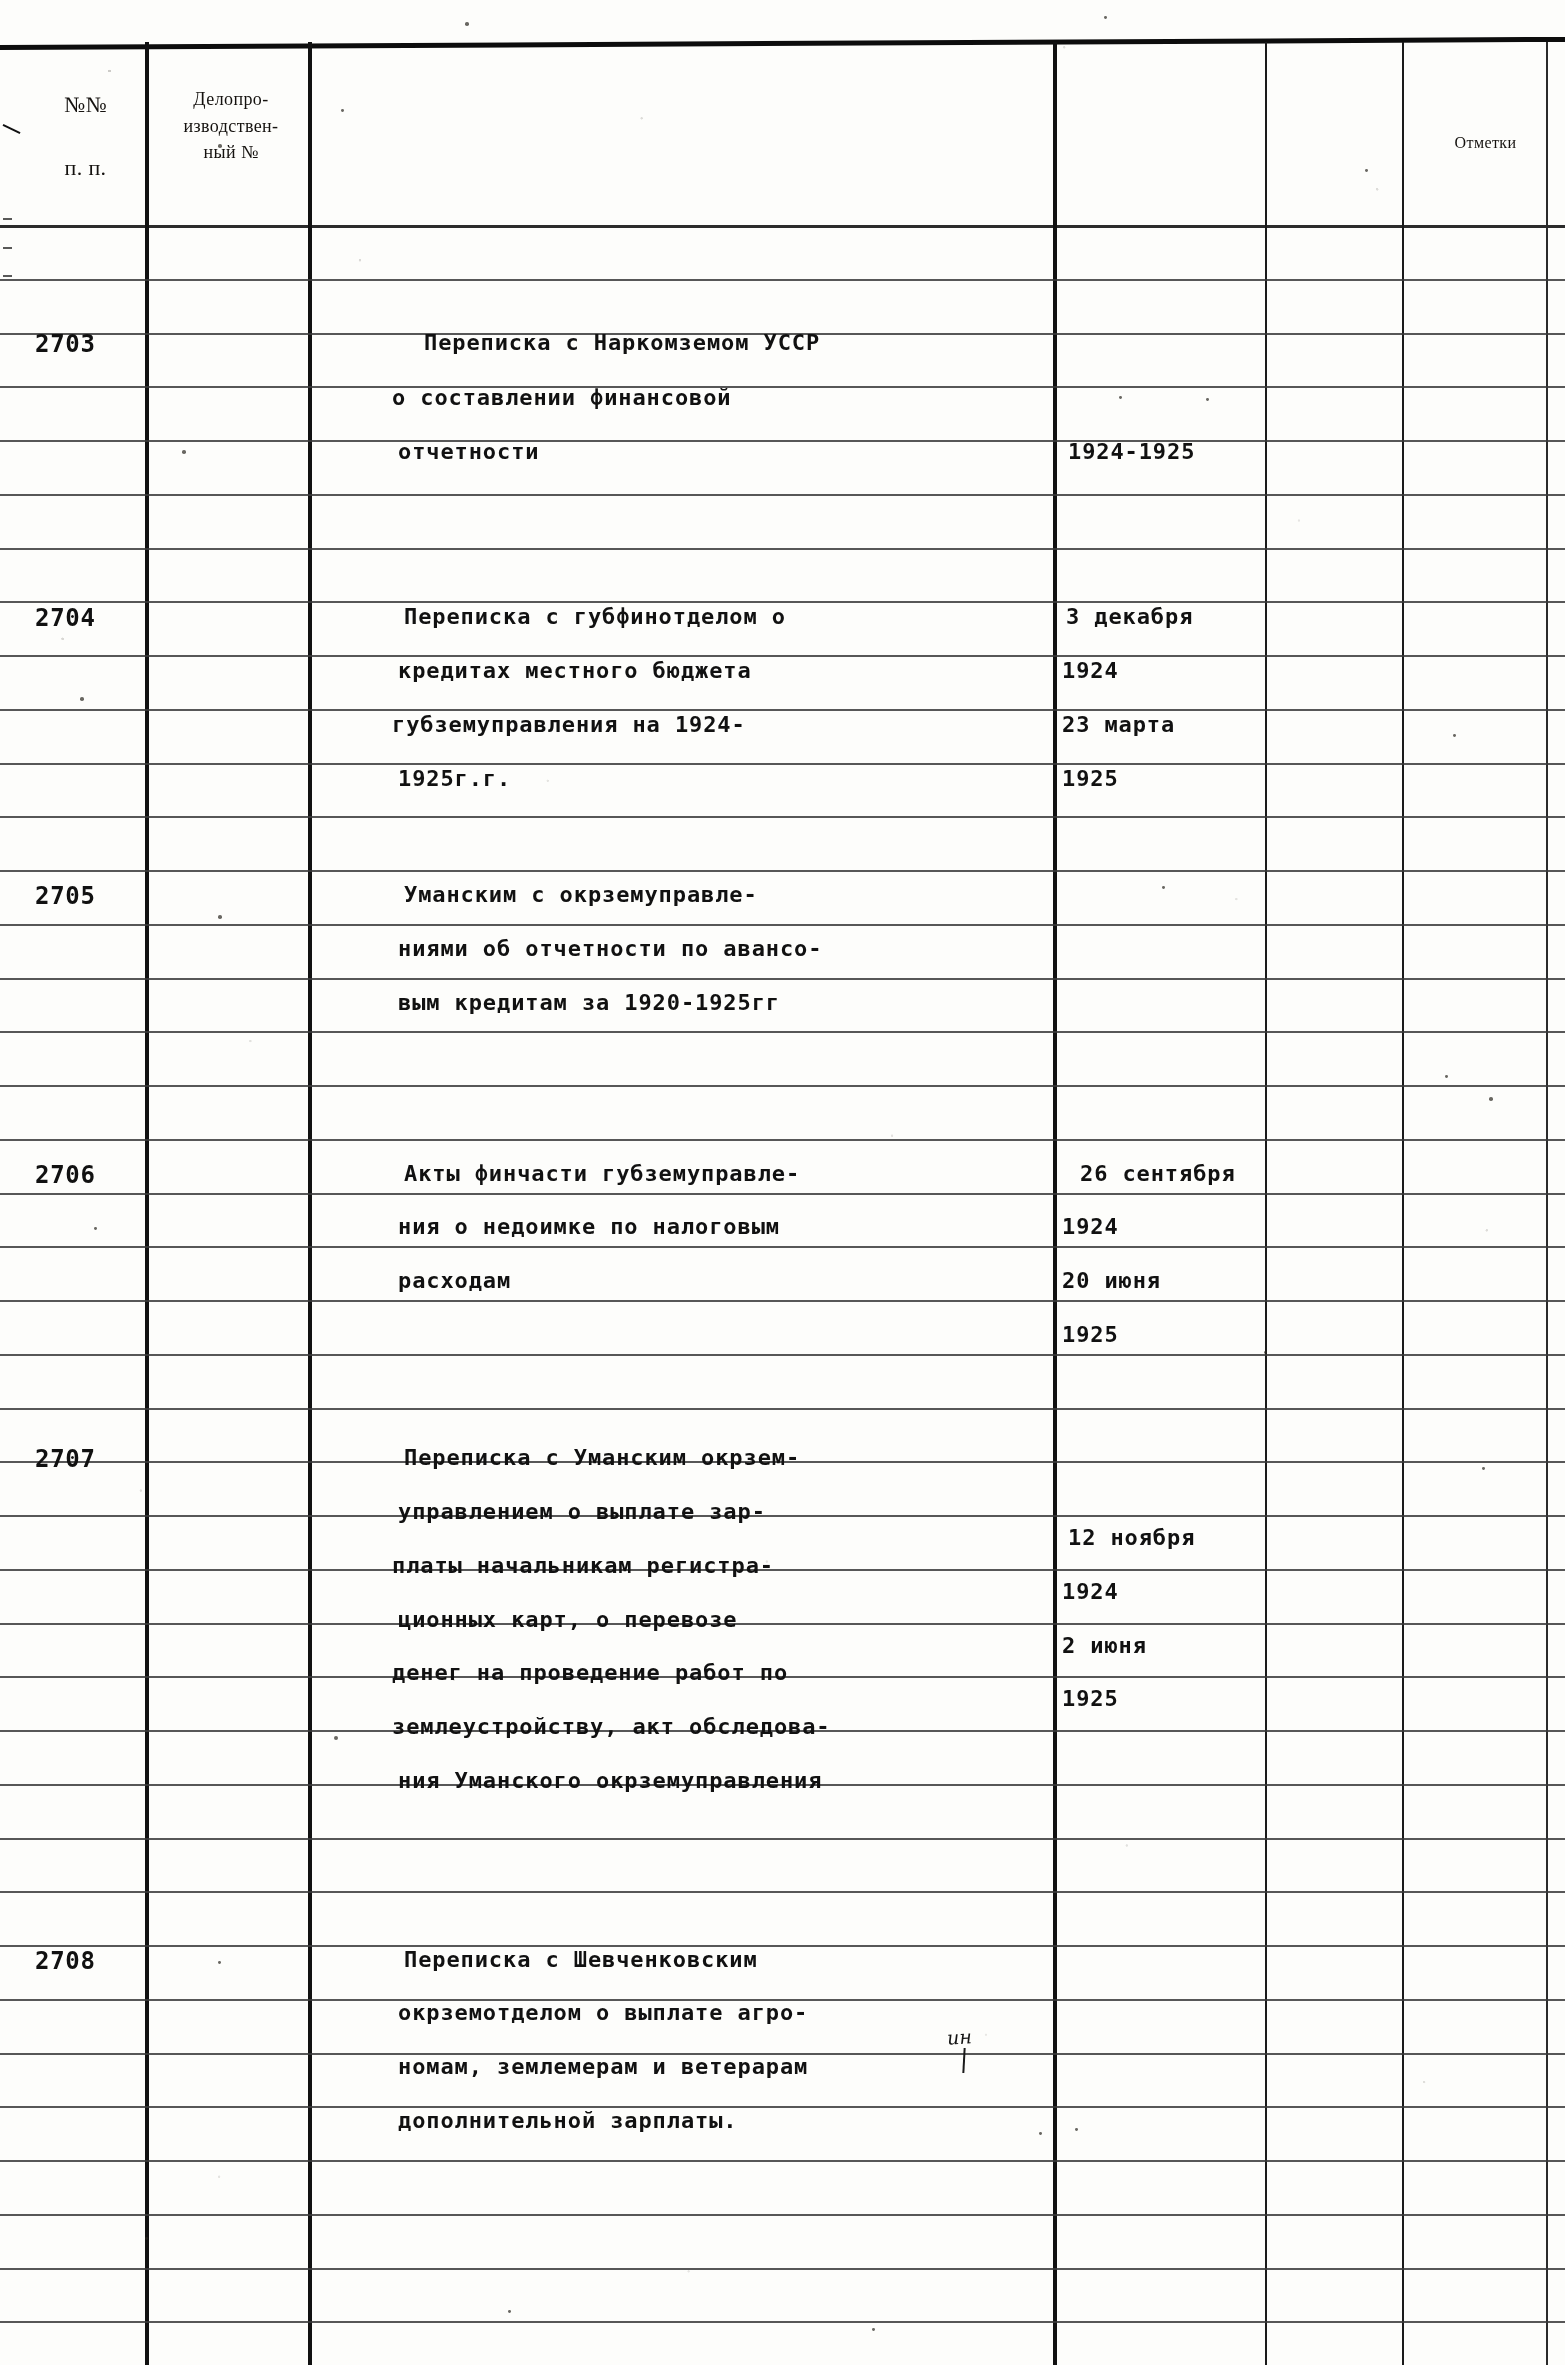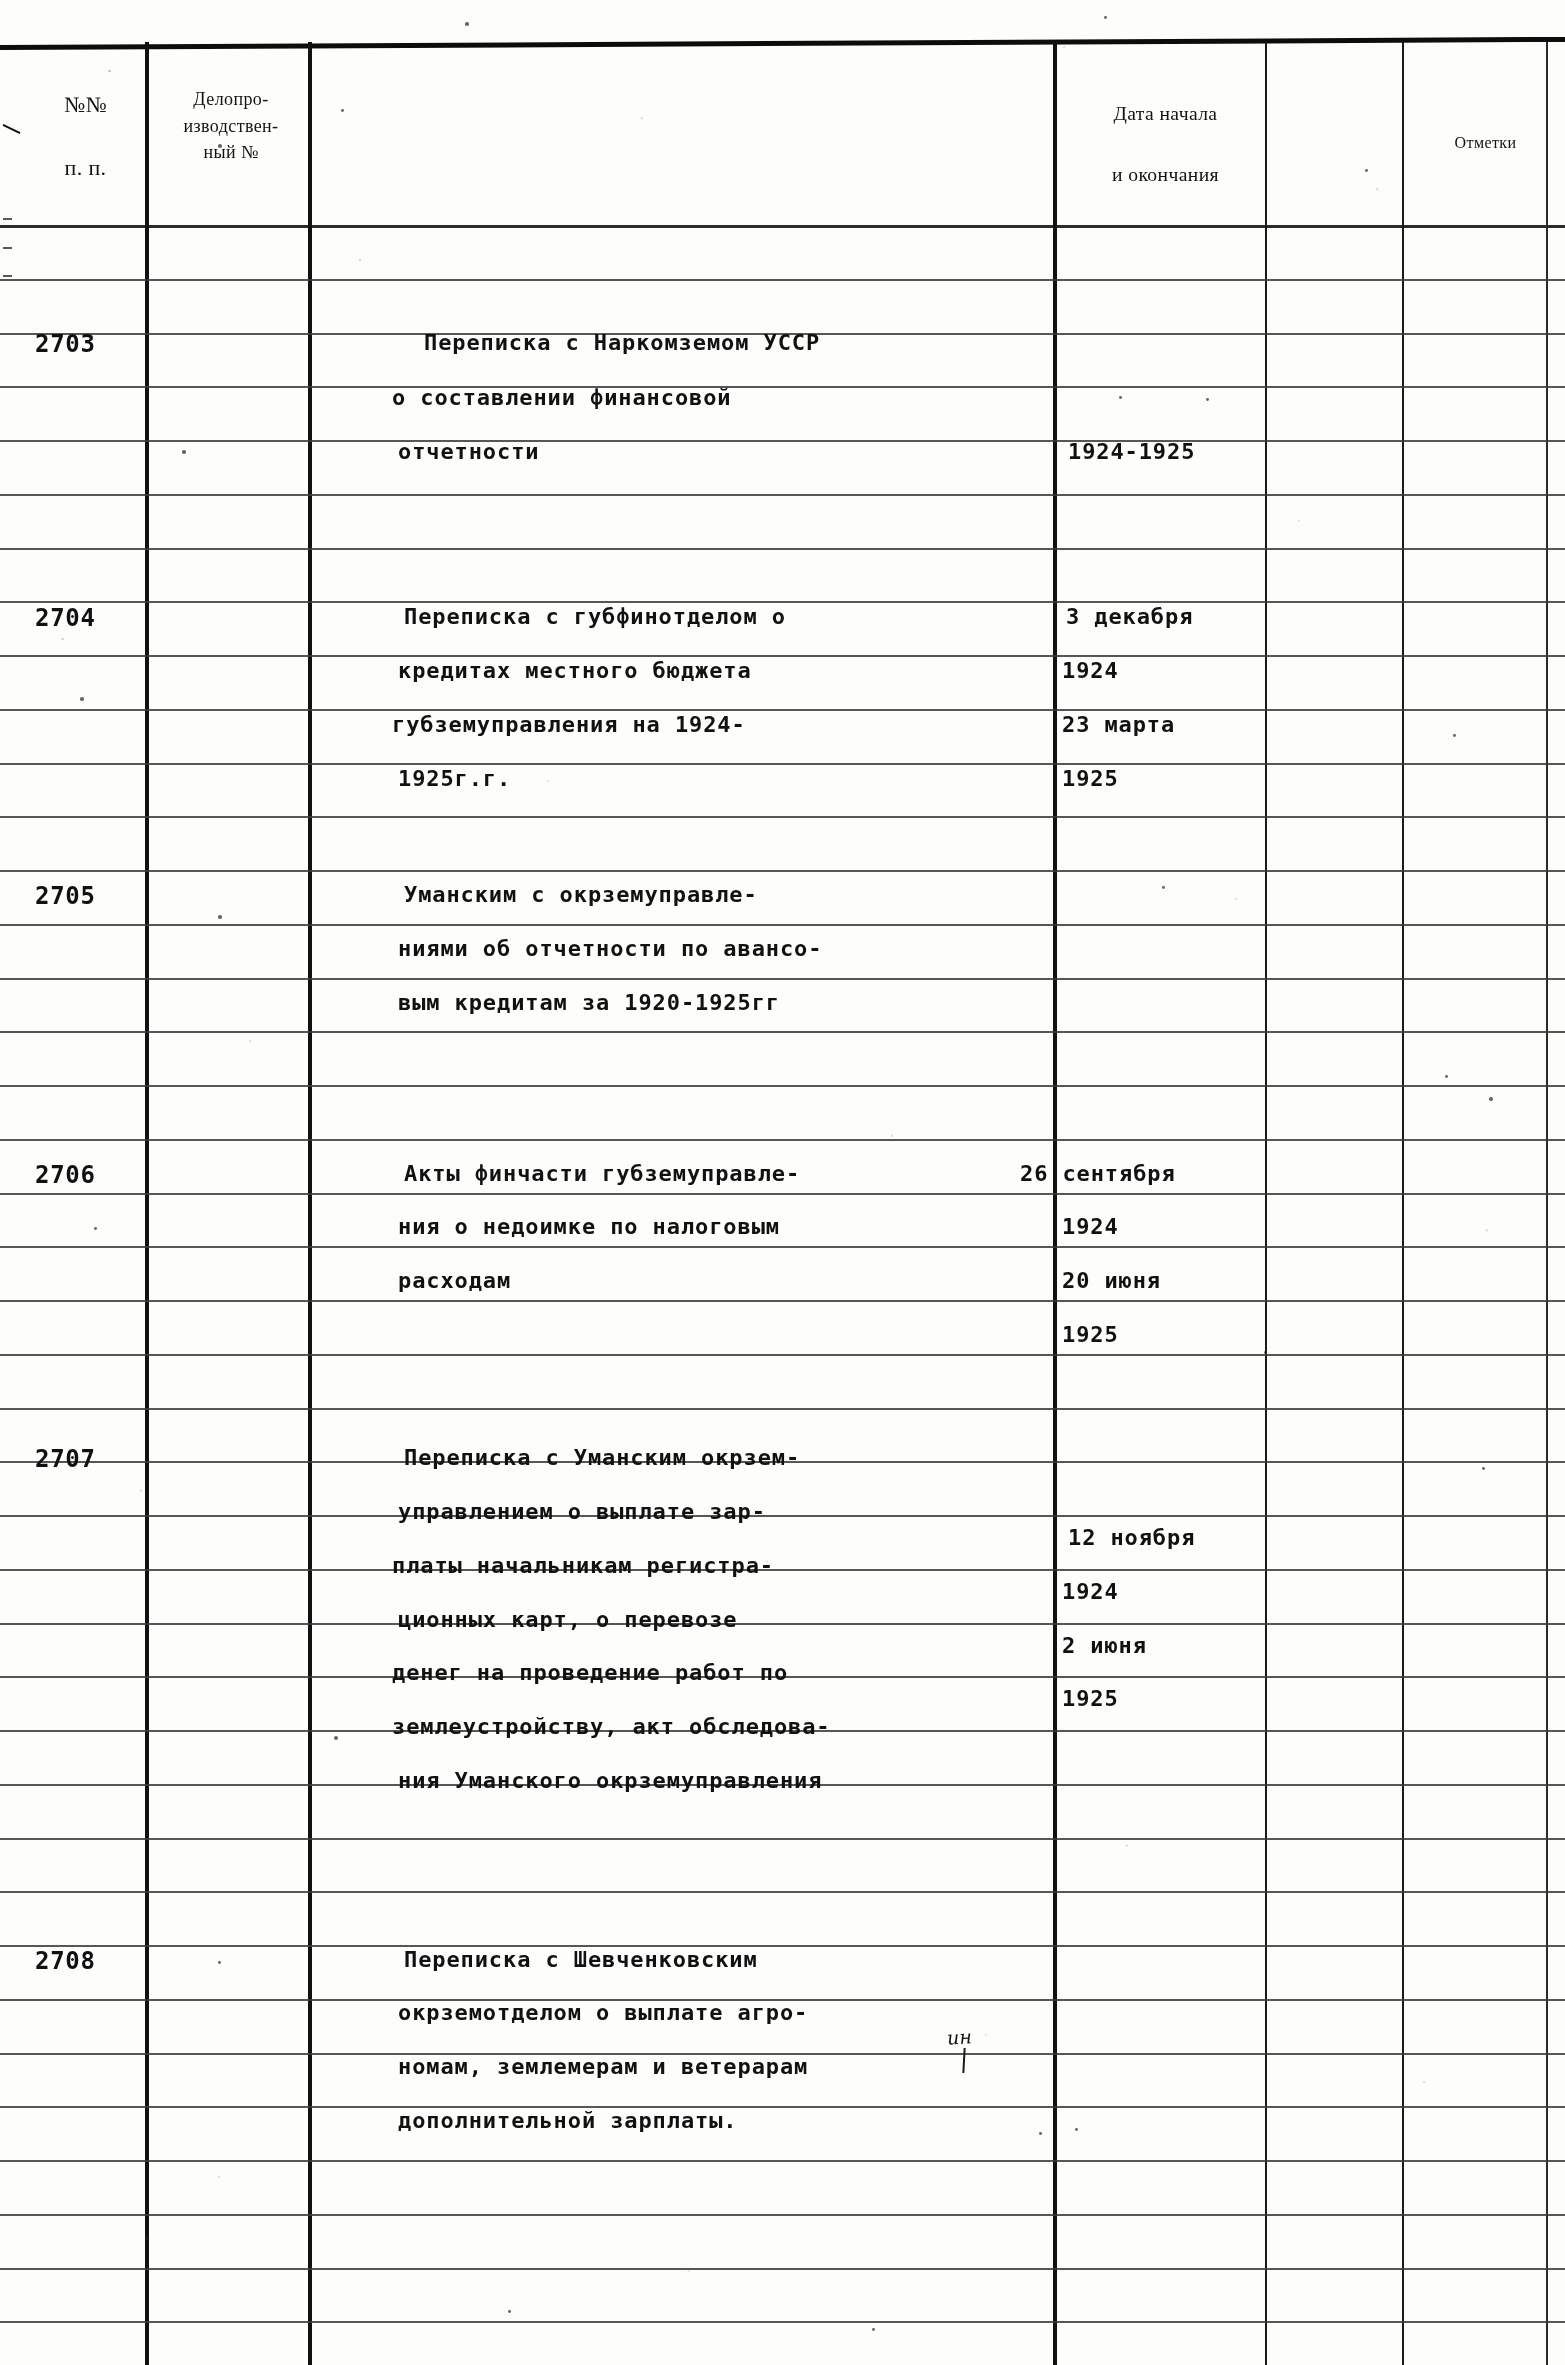--- a/index.html
+++ b/index.html
@@ -230,24 +230,20 @@
     <span class="l2">п. п.</span>
   </div>
 
   <div class="hdr hdr-delo">
     <span>Делопро-</span><br>
     <span>изводствен-</span><br>
     <span>ный №</span>
   </div>
 
 
-  <div class="hdr hdr-date">
-    <span>Дата начала</span>
-    <span class="l2">и окончания</span>
-  </div>
 
 
   <div class="hdr hdr-marks">Отметки</div>
 
   <div class="tw num" style="left:35px; top:330px;">
     <span>2703</span>
   </div>
   <div class="tw" style="left:424px; top:330px;">Переписка с Наркомземом УССР</div>
   <div class="tw" style="left:392px; top:385px;">о составлении финансовой</div>
   <div class="tw" style="left:398px; top:439px;">отчетности</div>
@@ -271,21 +267,21 @@
   <div class="tw" style="left:404px; top:882px;">Уманским с окрземуправле-</div>
   <div class="tw" style="left:398px; top:936px;">ниями об отчетности по авансо-</div>
   <div class="tw" style="left:398px; top:990px;">вым кредитам за 1920-1925гг</div>
 
   <div class="tw num" style="left:35px; top:1161px;">
     <span>2706</span>
   </div>
   <div class="tw" style="left:404px; top:1161px;">Акты финчасти губземуправле-</div>
   <div class="tw" style="left:398px; top:1214px;">ния о недоимке по налоговым</div>
   <div class="tw" style="left:398px; top:1268px;">расходам</div>
-  <div class="tw date" style="left:1020px; top:1161px;">26 сентября</div>
+  <div class="tw date" style="left:1080px; top:1161px;">26 сентября</div>
   <div class="tw date" style="left:1062px; top:1214px;">1924</div>
   <div class="tw date" style="left:1062px; top:1268px;">20 июня</div>
   <div class="tw date" style="left:1062px; top:1322px;">1925</div>
 
   <div class="tw num" style="left:35px; top:1445px;">
     <span>2707</span>
   </div>
   <div class="tw" style="left:404px; top:1445px;">Переписка с Уманским окрзем-</div>
   <div class="tw" style="left:398px; top:1499px;">управлением о выплате зар-</div>
   <div class="tw" style="left:392px; top:1553px;">платы начальникам регистра-</div>

